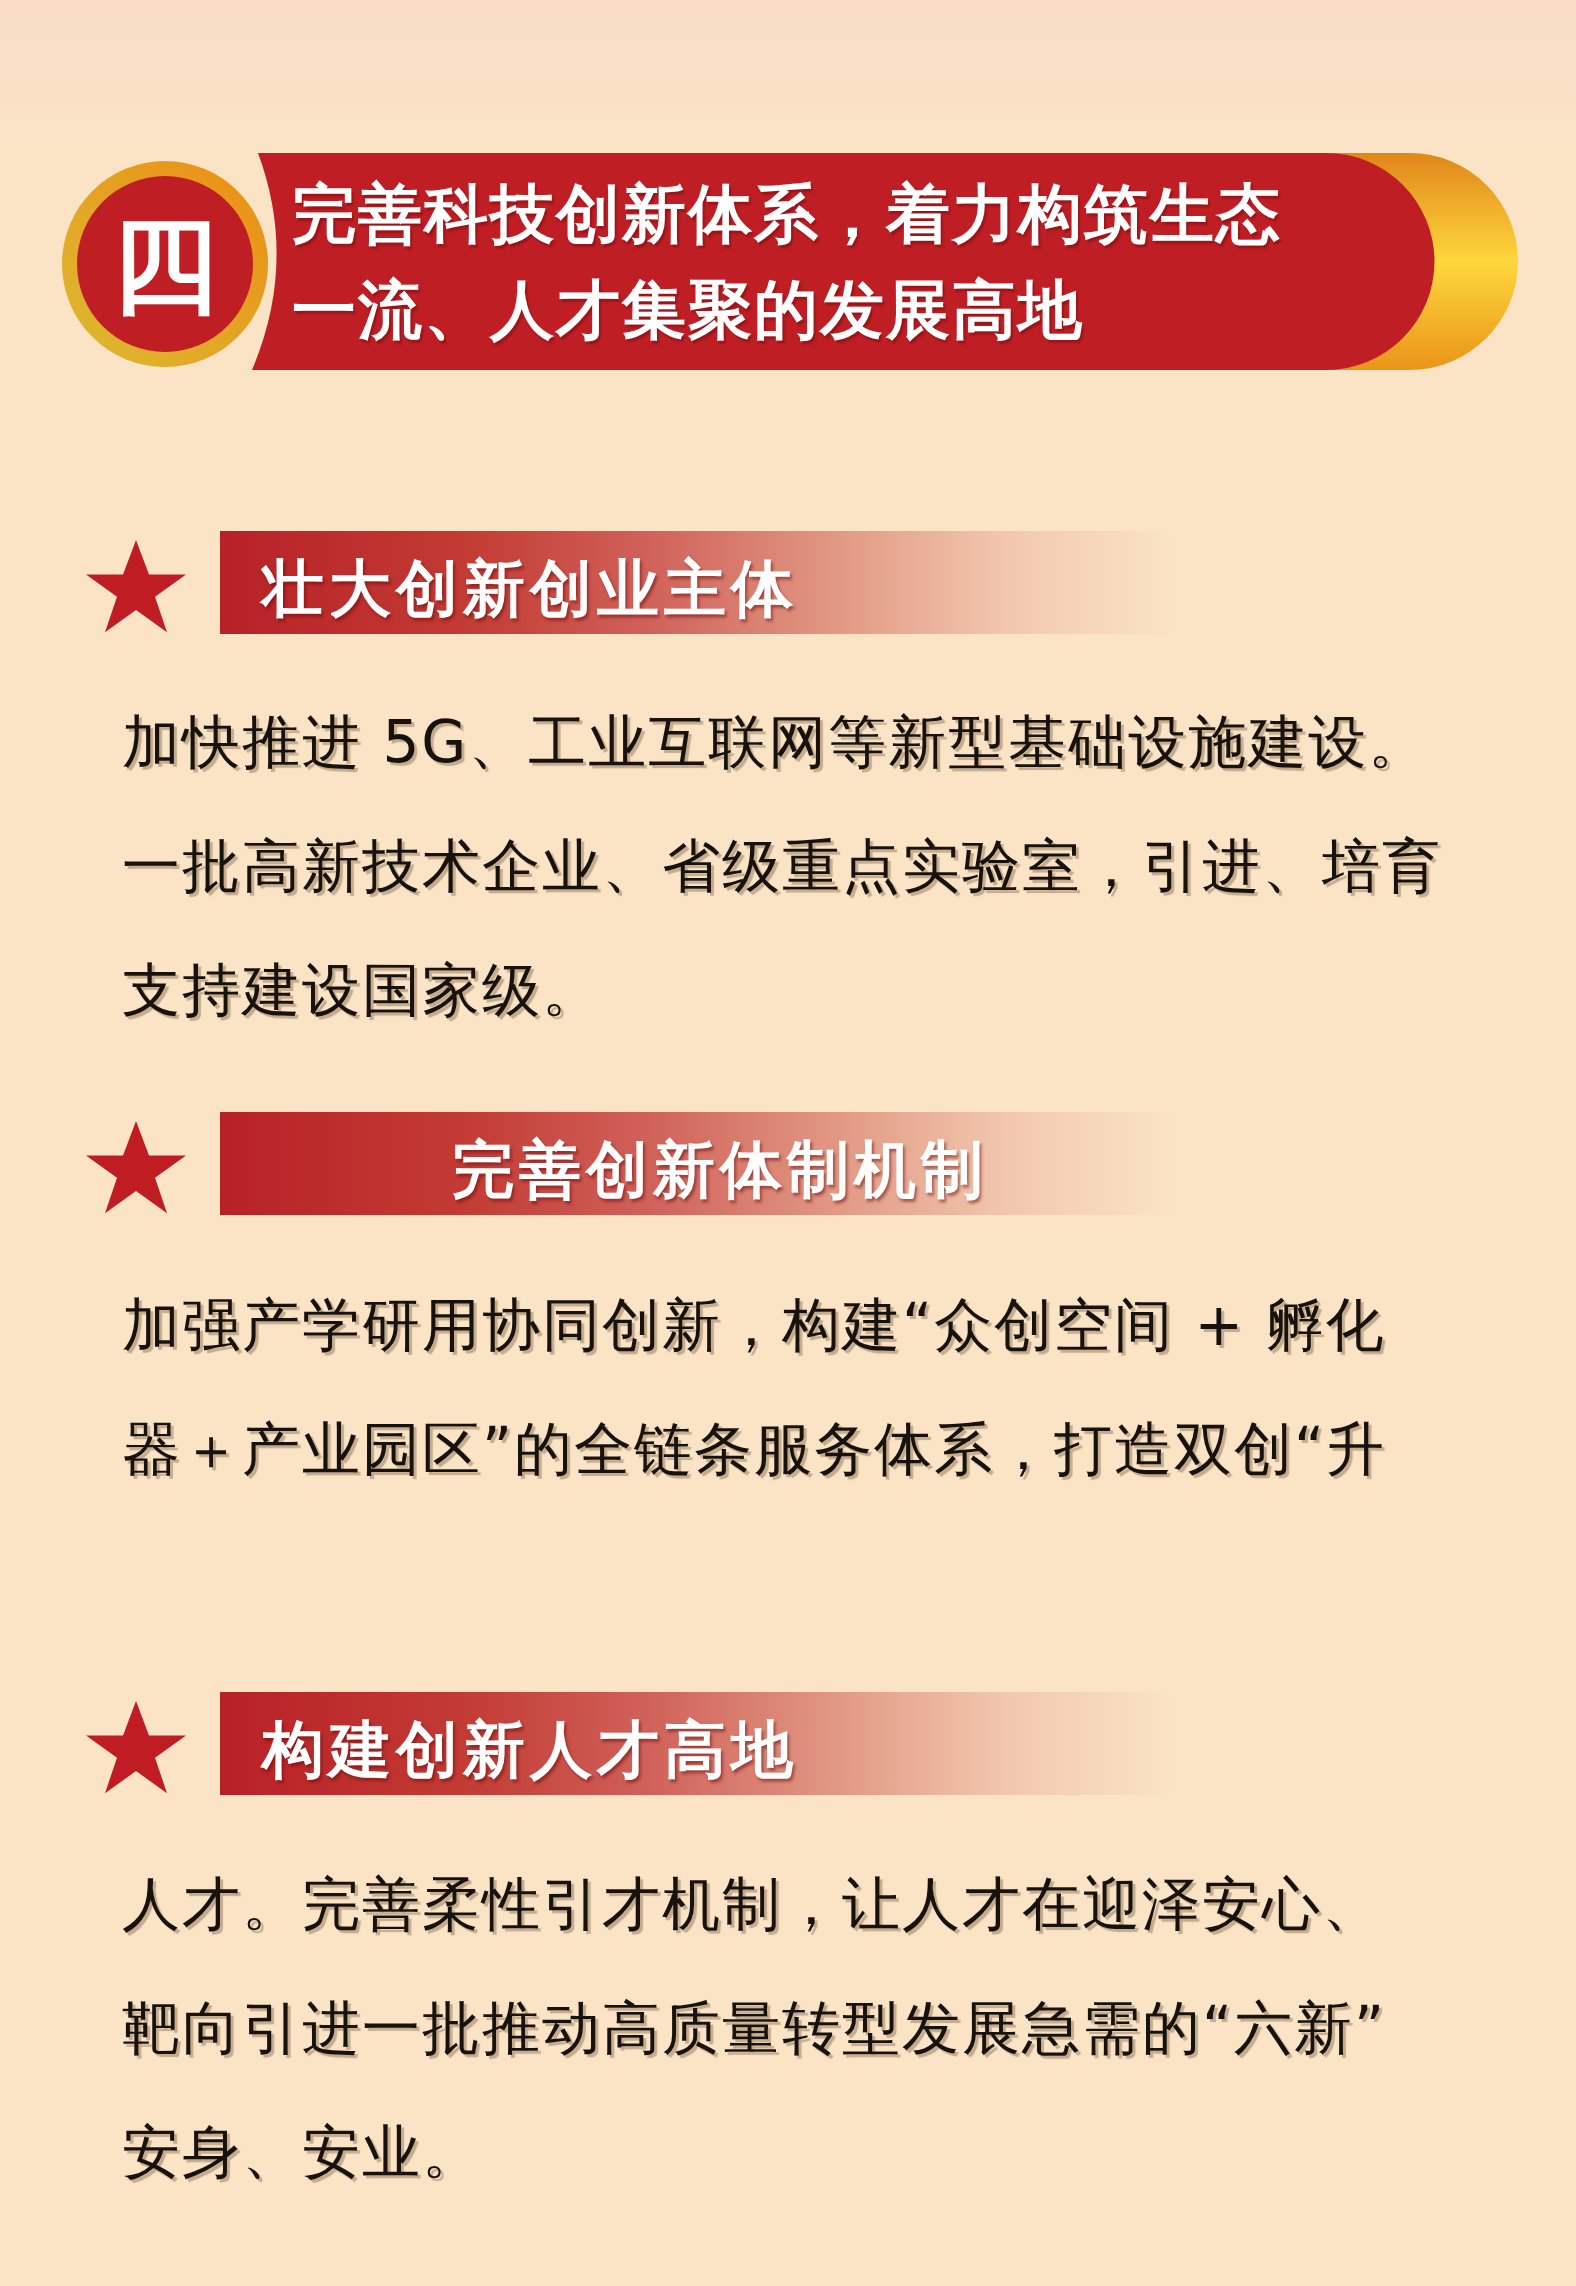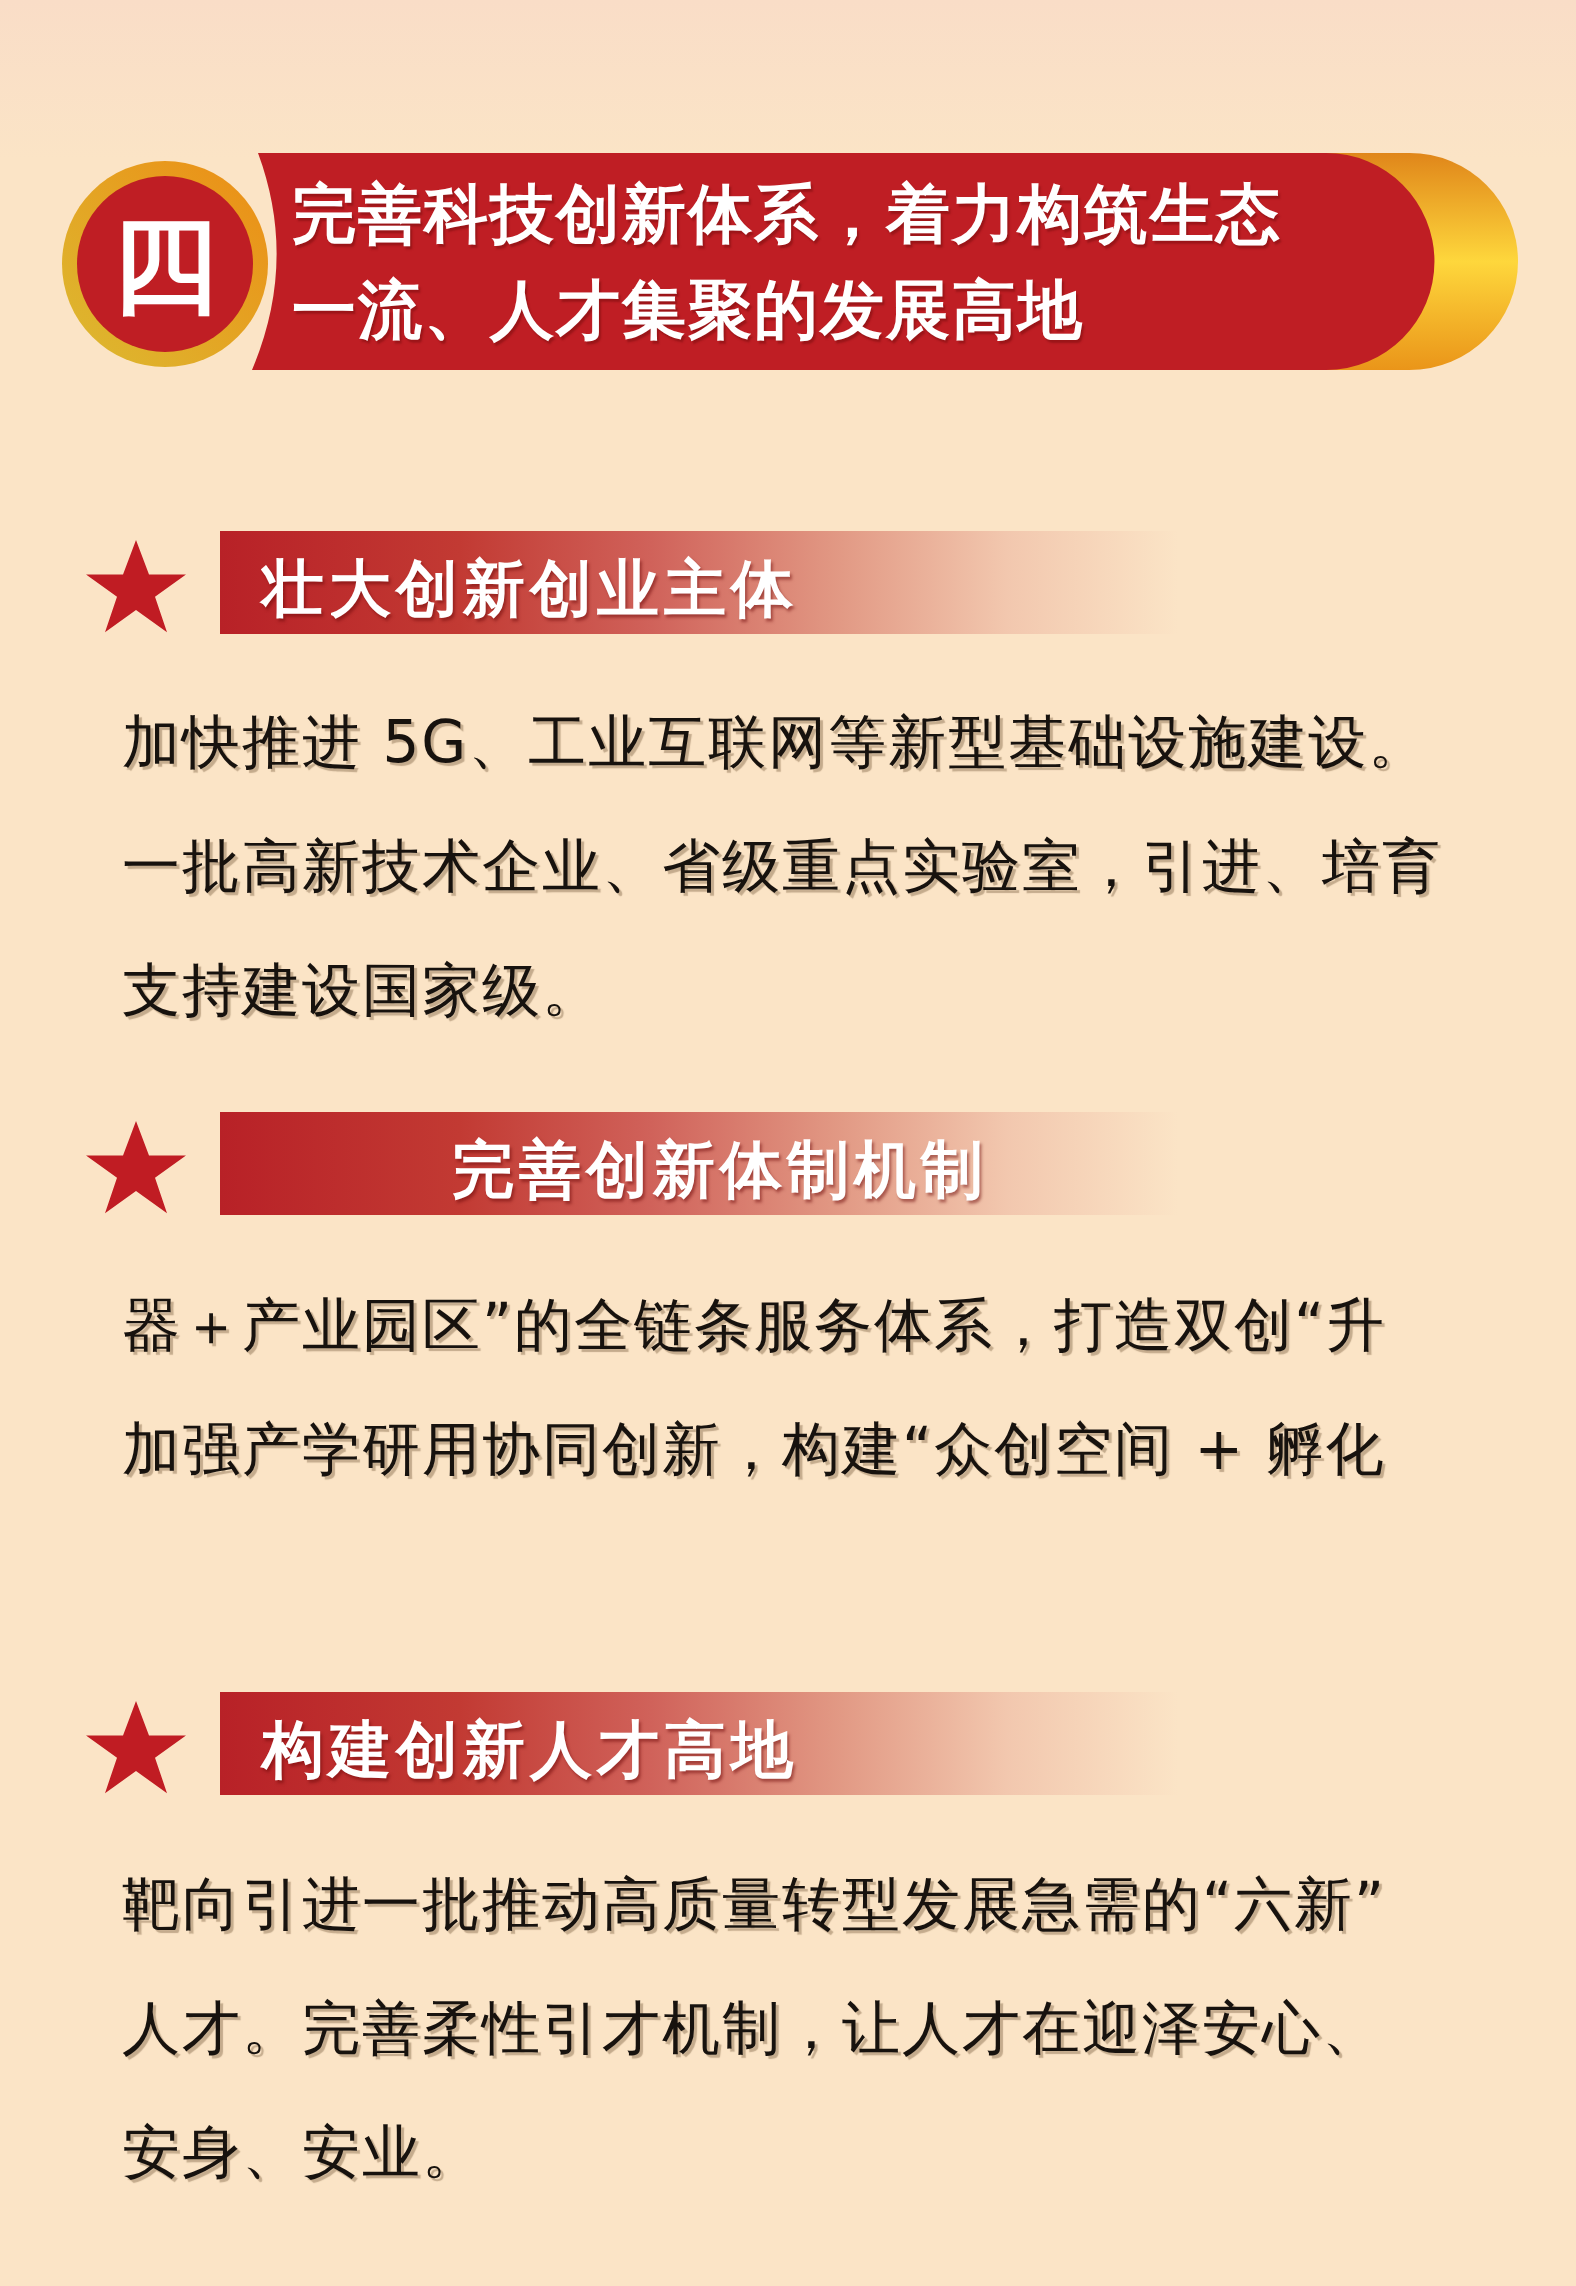--- a/index.html
+++ b/index.html
@@ -99,27 +99,27 @@
     <div class="para-line">加快推进 5G、工业互联网等新型基础设施建设。</div>
     <div class="para-line">一批高新技术企业、省级重点实验室，引进、培育</div>
     <div class="para-line">支持建设国家级。</div>
   </div>
 
   <div class="star s2"></div>
   <div class="section-bar bar s2">
     <span class="bar-title">完善创新体制机制</span>
   </div>
   <div class="para p2">
+    <div class="para-line">加强产学研用协同创新，构建“众创空间 + 孵化</div>
     <div class="para-line">器＋产业园区”的全链条服务体系，打造双创“升</div>
-    <div class="para-line">加强产学研用协同创新，构建“众创空间 + 孵化</div>
   </div>
 
   <div class="star s3"></div>
   <div class="section-bar bar s3">
     <span class="bar-title">构建创新人才高地</span>
   </div>
   <div class="para p3">
+    <div class="para-line">人才。完善柔性引才机制，让人才在迎泽安心、</div>
     <div class="para-line">靶向引进一批推动高质量转型发展急需的“六新”</div>
-    <div class="para-line">人才。完善柔性引才机制，让人才在迎泽安心、</div>
     <div class="para-line">安身、安业。</div>
   </div>
 
 </div>
 
 </body></html>

